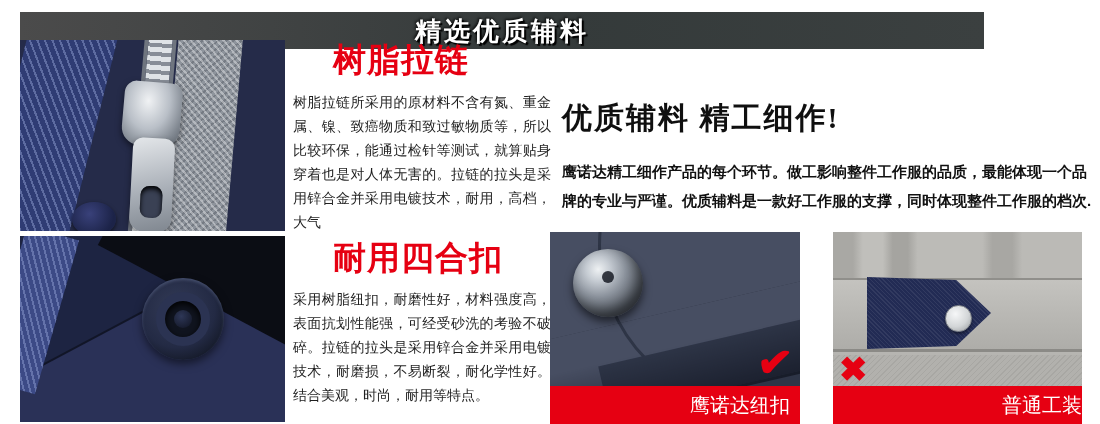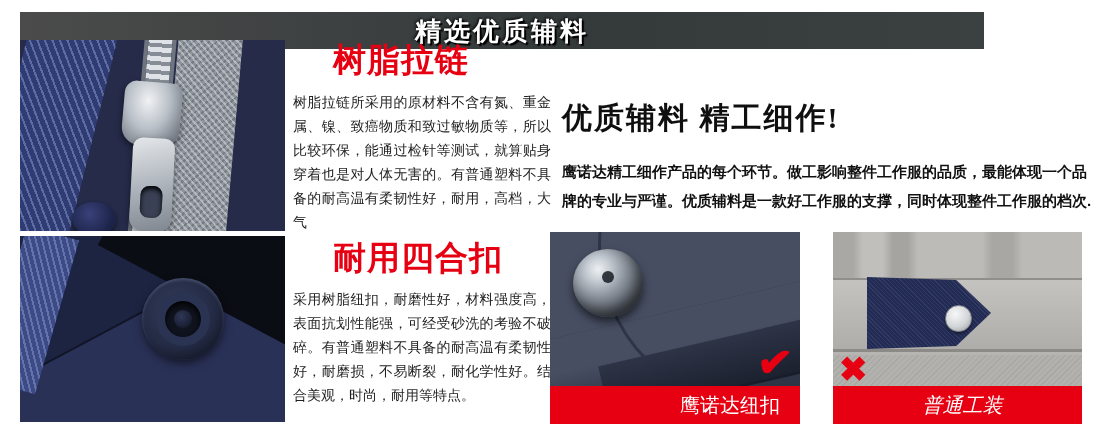--- a/index.html
+++ b/index.html
@@ -90,22 +90,22 @@
             background:#222b54;
             background-image:repeating-linear-gradient(45deg, rgba(255,255,255,.07) 0 1px, transparent 1px 3px);
             clip-path:polygon(0 0, 72% 4%, 100% 50%, 72% 96%, 0 100%); }
   .p4-snap { position:absolute; left:112px; top:73px; width:27px; height:27px; border-radius:50%;
              background:radial-gradient(circle at 38% 32%, #f6f7f8, #d3d6d8 55%, #a2a6a9 90%);
              border:1px solid #878b8e; box-shadow:0 2px 3px rgba(0,0,0,.4); }
 
   
   .bar { position:absolute; left:0; right:0; bottom:0; height:38px; background:var(--red,#e60012);
          color:#fff; font-family:"Liberation Serif", serif; font-size:20px; line-height:38px; }
-  .bar-right { text-align:right; padding-right:20px; }
-  .bar-left  { text-align:center;  padding-left:10px;font-style:italic; }
+  .bar-right { text-align:right; padding-right:10px; }
+  .bar-left  { text-align:right;  padding-left:10px; }
   .mark-check { position:absolute; right:8px; top:110px; font-size:42px; font-weight:bold;
                 color:var(--red,#e60012); transform:rotate(6deg); line-height:1; }
   .mark-x { position:absolute; left:6px; top:120px; font-size:34px; font-weight:bold;
             color:var(--red,#e60012); line-height:1; }
 
   
   .col { position:absolute; left:293px; width:258px; }
   .col1 { top:42px; }
   .col2 { top:240px;font-family:Liberation Serif, serif; }
   .sec-title { color:var(--red,#e60012); font-size:33px; font-weight:600; letter-spacing:1px; line-height:1.1;margin-left:40px; }
@@ -134,38 +134,38 @@
     <div class="p1-knit"></div>
     <div class="p1-gray"></div>
     <div class="p1-teeth"></div>
     <div class="p1-slider"></div>
     <div class="p1-pull"></div>
     <div class="p1-button"></div>
   </div>
 
   <section class="col col1">
     <h2 class="sec-title">树脂拉链</h2>
-    <p class="sec-body">树脂拉链所采用的原材料不含有氮、重金属、镍、致癌物质和致过敏物质等，所以比较环保，能通过检针等测试，就算贴身穿着也是对人体无害的。有普通塑料不具备的耐高温有柔韧性好，耐用，高档，大气</p>
+    <p class="sec-body">树脂拉链所采用的原材料不含有氮、重金属、镍、致癌物质和致过敏物质等，所以比较环保，能通过检针等测试，就算贴身穿着也是对人体无害的。拉链的拉头是采用锌合金并采用电镀技术，耐用，高档，大气</p>
   </section>
 
   <section class="quality">
     <h1 class="quality-heading">优质辅料 精工细作!</h1>
     <p class="quality-para">鹰诺达精工细作产品的每个环节。做工影响整件工作服的品质，最能体现一个品牌的专业与严谨。优质辅料是一款好工作服的支撑，同时体现整件工作服的档次.</p>
   </section>
 
   <div class="photo photo2 tw">
     <div class="p2-panel"></div>
     <div class="p2-knit"></div>
     <div class="p2-black"></div>
     <div class="p2-snap"></div>
   </div>
 
   <section class="col col2">
     <h2 class="sec-title">耐用四合扣</h2>
-    <p class="sec-body">采用树脂纽扣，耐磨性好，材料强度高，表面抗划性能强，可经受砂洗的考验不破碎。有普通塑料不具备的耐高温有柔韧性好，耐磨损，不易断裂，耐化学性好。结合美观，时尚，耐用等特点。</p>
+    <p class="sec-body">采用树脂纽扣，耐磨性好，材料强度高，表面抗划性能强，可经受砂洗的考验不破碎。拉链的拉头是采用锌合金并采用电镀技术，耐磨损，不易断裂，耐化学性好。结合美观，时尚，耐用等特点。</p>
   </section>
 
   <div class="photo photo3 tw">
     <div class="p3-seam"></div>
     <div class="p3-dark"></div>
     <div class="p3-fold"></div>
     <div class="p3-dome"></div>
     <span class="mark-check">✔</span>
     <div class="bar bar-right">
       <span>鹰诺达纽扣</span>

